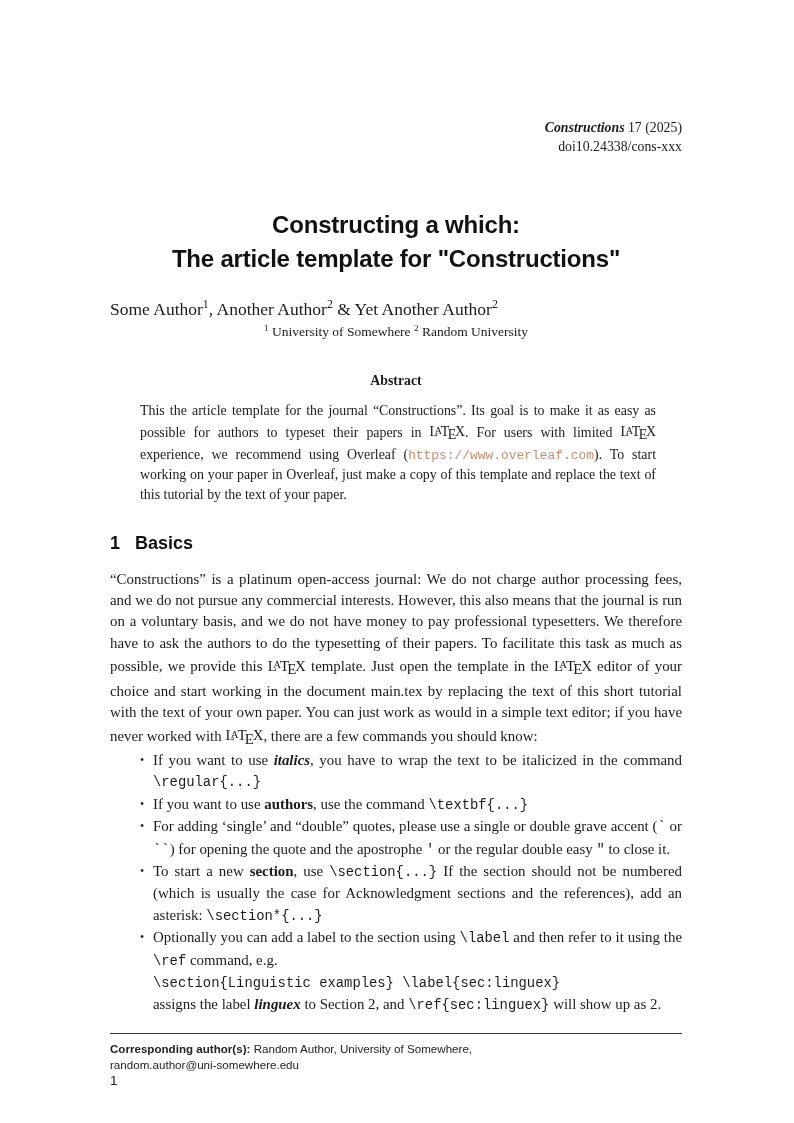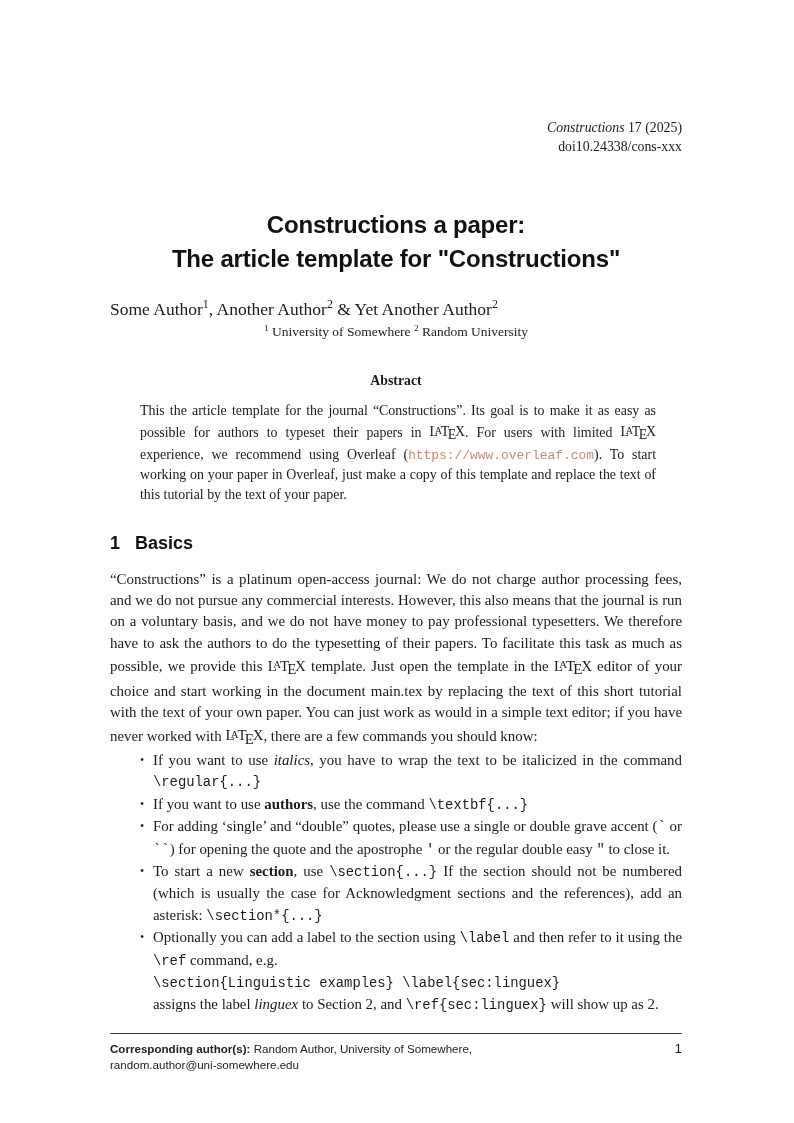--- a/index.html
+++ b/index.html
@@ -84,21 +84,21 @@
     font-size: 14.9px;
     line-height: 21.4px;
   }
   .bullet-item { display: flex; }
   .bullet-marker {
     flex: 0 0 13px;
     font-size: 0.8em;
   }
   .bullet-body { flex: 1; text-align: justify; }
   
-  .seg-i  { font-style: italic; }
+  .seg-i  { font-style: italic; font-weight: bold; }
   .seg-b  { font-weight: 700; }
   .seg-m  { font-family: "Liberation Mono", monospace; font-size: 0.93em; }
   .seg-mo { font-family: "Liberation Mono", monospace; font-size: 0.93em; color: var(--link, #c18d72); }
   .seg-sup { vertical-align: super; font-size: 0.68em; line-height: 0; }
   
   .latex .lx-a {
     font-size: 0.72em;
     vertical-align: 0.26em;
     margin-left: -0.34em;
     margin-right: -0.1em;
@@ -116,39 +116,40 @@
     top: 1033px;
     border-top: 1px solid #3a3a3a;
     padding-top: 7px;
     display: flex;
     justify-content: space-between;
     align-items: flex-start;
     font-family: "Liberation Sans", sans-serif;
     font-size: 11.6px;
     line-height: 16px;
     color: #222;
+    flex-direction: column;
   }
   .footer .page-number {
     font-size: 13.5px;
     color: #1b1b1b;
   }
 </style>
 </head>
 <body>
 
 <div class="page">
   <div class="content">
 
     <div class="journal-header">
       <div><span class="seg-i">Constructions</span><span> 17 (2025)</span></div>
       <div>doi10.24338/cons-xxx</div>
     </div>
 
     <h1 class="paper-title">
-      <span>Constructions a paper:</span><br>
+      <span>Constructing a which:</span><br>
       <span>The article template for "Constructions"</span>
     </h1>
 
     <div class="authors"><span>Some Author</span><span class="seg-sup">1</span><span>, Another Author</span><span class="seg-sup">2</span><span> &amp; Yet Another Author</span><span class="seg-sup">2</span></div>
     <div class="affiliations"><span class="seg-sup">1</span><span> University of Somewhere </span><span class="seg-sup">2</span><span> Random University</span></div>
 
     <div class="abstract-heading">Abstract</div>
     <div class="abstract-body"><span>This the article template for the journal “Constructions”. Its goal is to make it as easy as possible for authors to typeset their papers in </span><span class="latex">L<span class="lx-a">A</span>T<span class="lx-e">E</span>X</span><span>. For users with limited </span><span class="latex">L<span class="lx-a">A</span>T<span class="lx-e">E</span>X</span><span> experience, we recommend using Overleaf (</span><span class="seg-mo">https://www.overleaf.com</span><span>). To start working on your paper in Overleaf, just make a copy of this template and replace the text of this tutorial by the text of your paper.</span></div>
 
     <div class="section-heading">

